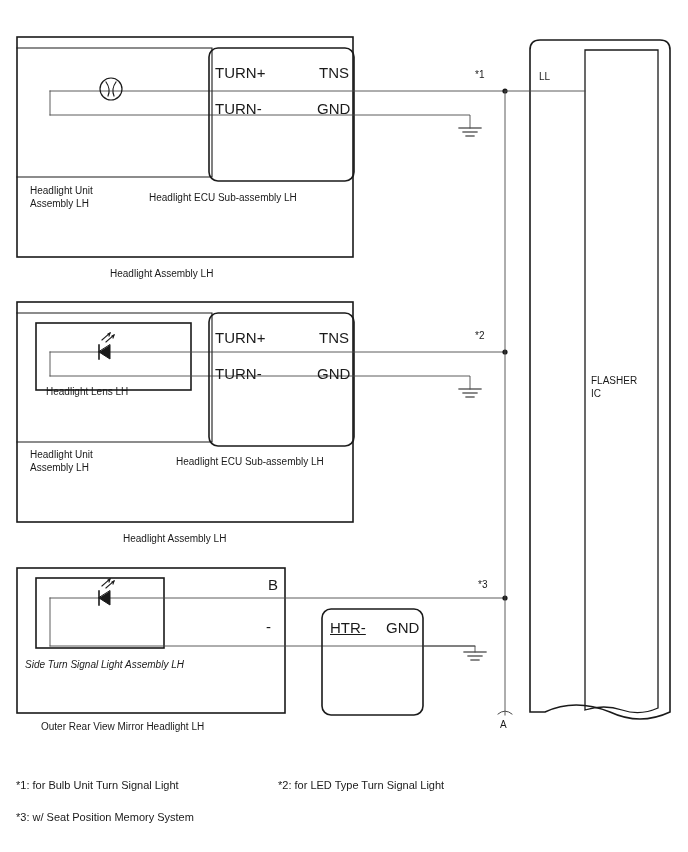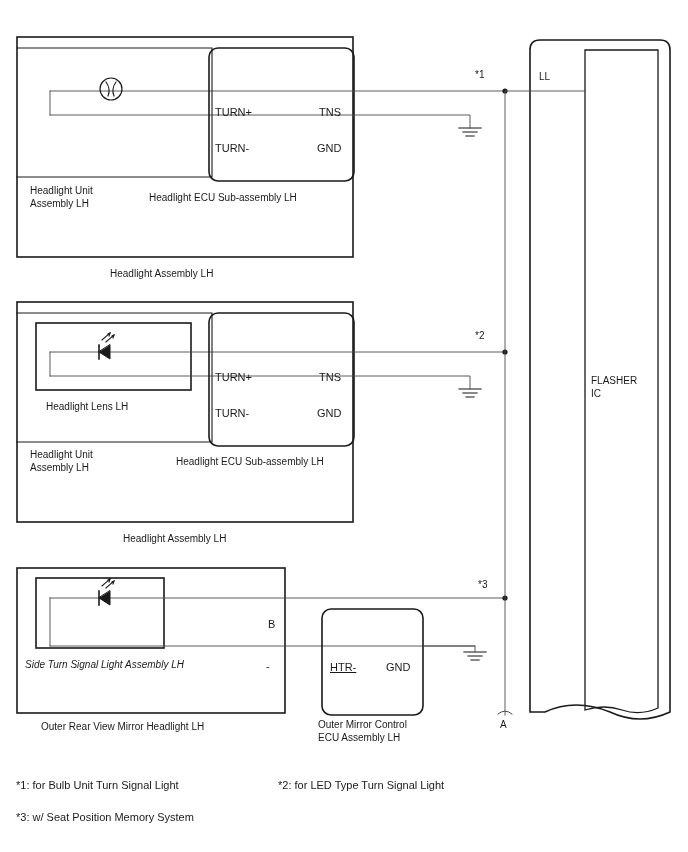--- a/index.html
+++ b/index.html
@@ -11,21 +11,21 @@
   }
   #diagram{position:absolute;left:0;top:0;width:688px;height:852px;}
   .lbl{
     position:absolute;
     font-family:"Liberation Sans","DejaVu Sans",sans-serif;
     font-size:10px;
     line-height:13px;
     color:#1a1a1a;
     white-space:pre;
   }
-  .lbl.pin{font-size:11px;margin-top:40px;}
+  .lbl.pin{font-size:15px;}
   .lbl.note{font-size:11px;}
   .lbl.star{font-size:10px;}
   svg{display:block;}
 </style>
 </head>
 <body>
 
 <div id="diagram">
 
   <svg width="688" height="852" viewBox="0 0 688 852">
@@ -133,38 +133,36 @@
   <div class="lbl" style="left:110px;top:267px;">Headlight Assembly LH</div>
 
   <div class="lbl star" style="left:475px;top:68px;">*1</div>
   <div class="lbl" style="left:539px;top:70px;">LL</div>
 
   <div class="lbl pin" style="left:215px;top:331px;">TURN+</div>
   <div class="lbl pin" style="left:319px;top:331px;">TNS</div>
   <div class="lbl pin" style="left:215px;top:367px;">TURN-</div>
   <div class="lbl pin" style="left:317px;top:367px;">GND</div>
 
-  <div class="lbl" style="left:46px;top:400px;">Headlight Lens LH</div>
+  <div class="lbl" style="left:46px;top:385px;">Headlight Lens LH</div>
   <div class="lbl" style="left:30px;top:448px;">Headlight Unit
 Assembly LH</div>
   <div class="lbl" style="left:176px;top:455px;">Headlight ECU Sub-assembly LH</div>
   <div class="lbl" style="left:123px;top:532px;">Headlight Assembly LH</div>
 
   <div class="lbl star" style="left:475px;top:329px;">*2</div>
 
   <div class="lbl pin" style="left:268px;top:578px;">B</div>
   <div class="lbl pin" style="left:266px;top:620px;">-</div>
 
   <div class="lbl pin" style="left:330px;top:621px;text-decoration:underline;">HTR-</div>
   <div class="lbl pin" style="left:386px;top:621px;">GND</div>
 
   <div class="lbl" style="left:25px;top:658px;font-style:italic;">Side Turn Signal Light Assembly LH</div>
   <div class="lbl" style="left:41px;top:720px;">Outer Rear View Mirror Headlight LH</div>
-  <div class="lbl" style="left:318px;top:718px;">Outer Mirror Control
-ECU Assembly LH</div>
 
   <div class="lbl star" style="left:478px;top:578px;">*3</div>
 
   <div class="lbl" style="left:500px;top:718px;">A</div>
 
   <div class="lbl" style="left:591px;top:374px;">FLASHER
 IC</div>
 
   <div class="lbl note" style="left:16px;top:779px;">*1: for Bulb Unit Turn Signal Light</div>
   <div class="lbl note" style="left:278px;top:779px;">*2: for LED Type Turn Signal Light</div>

